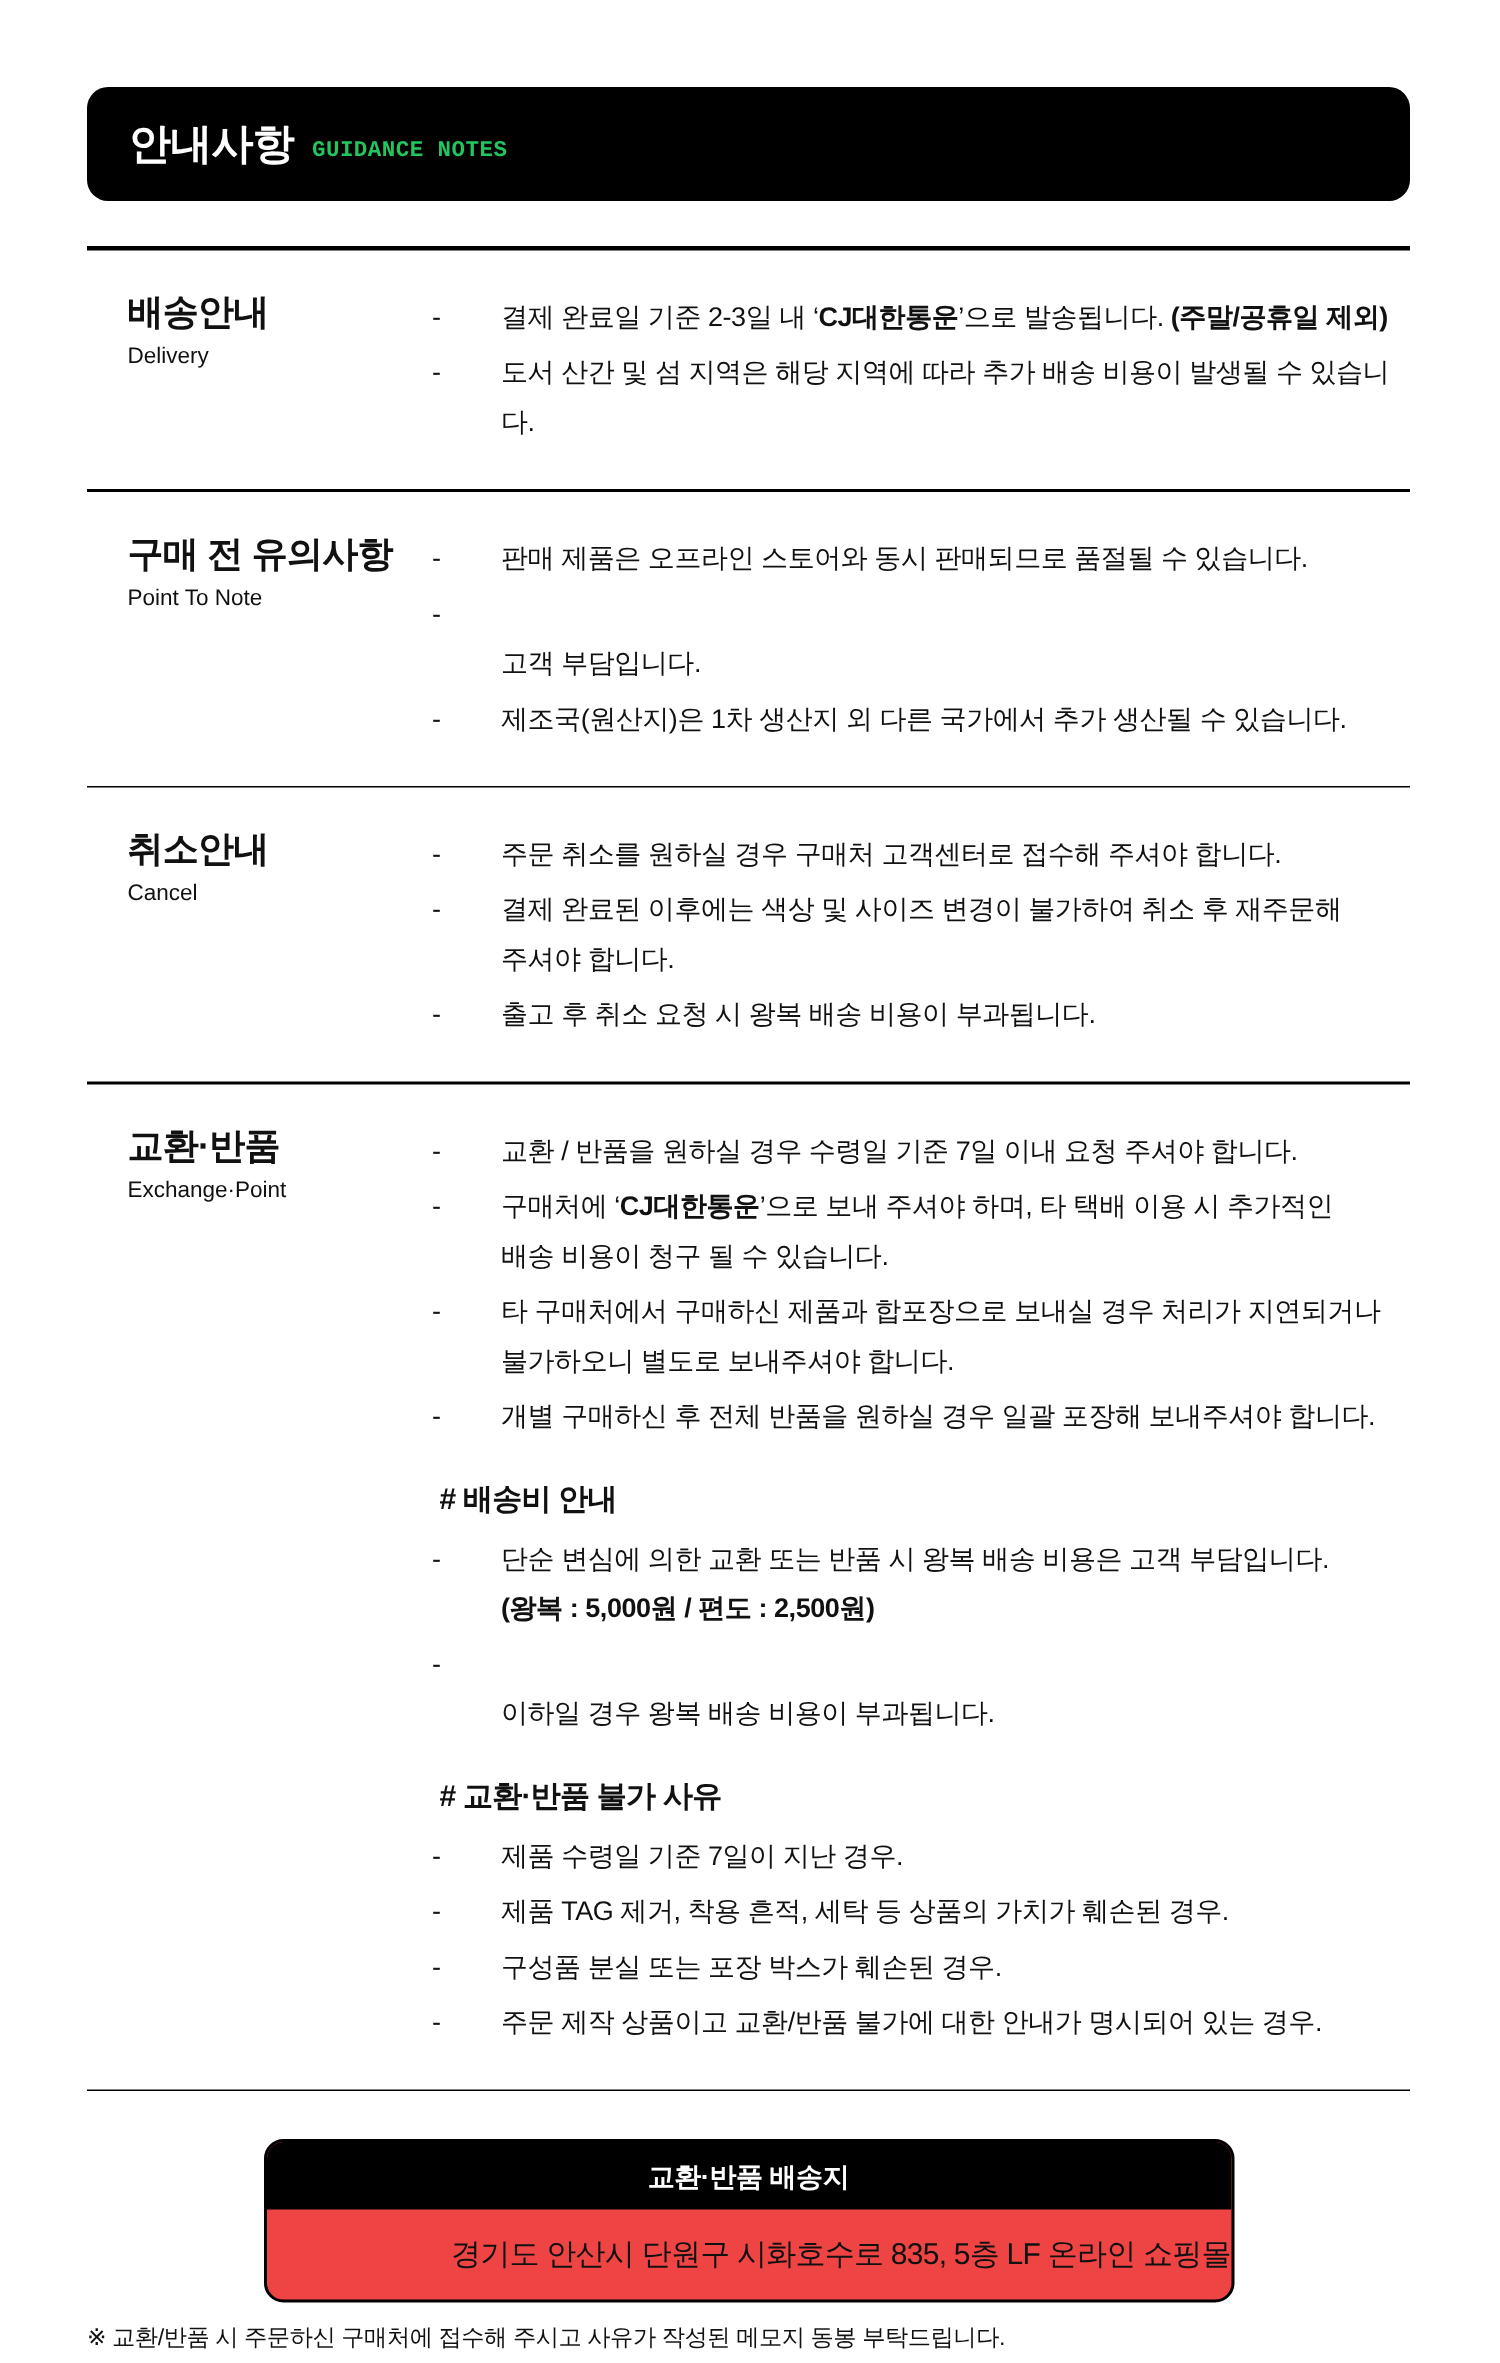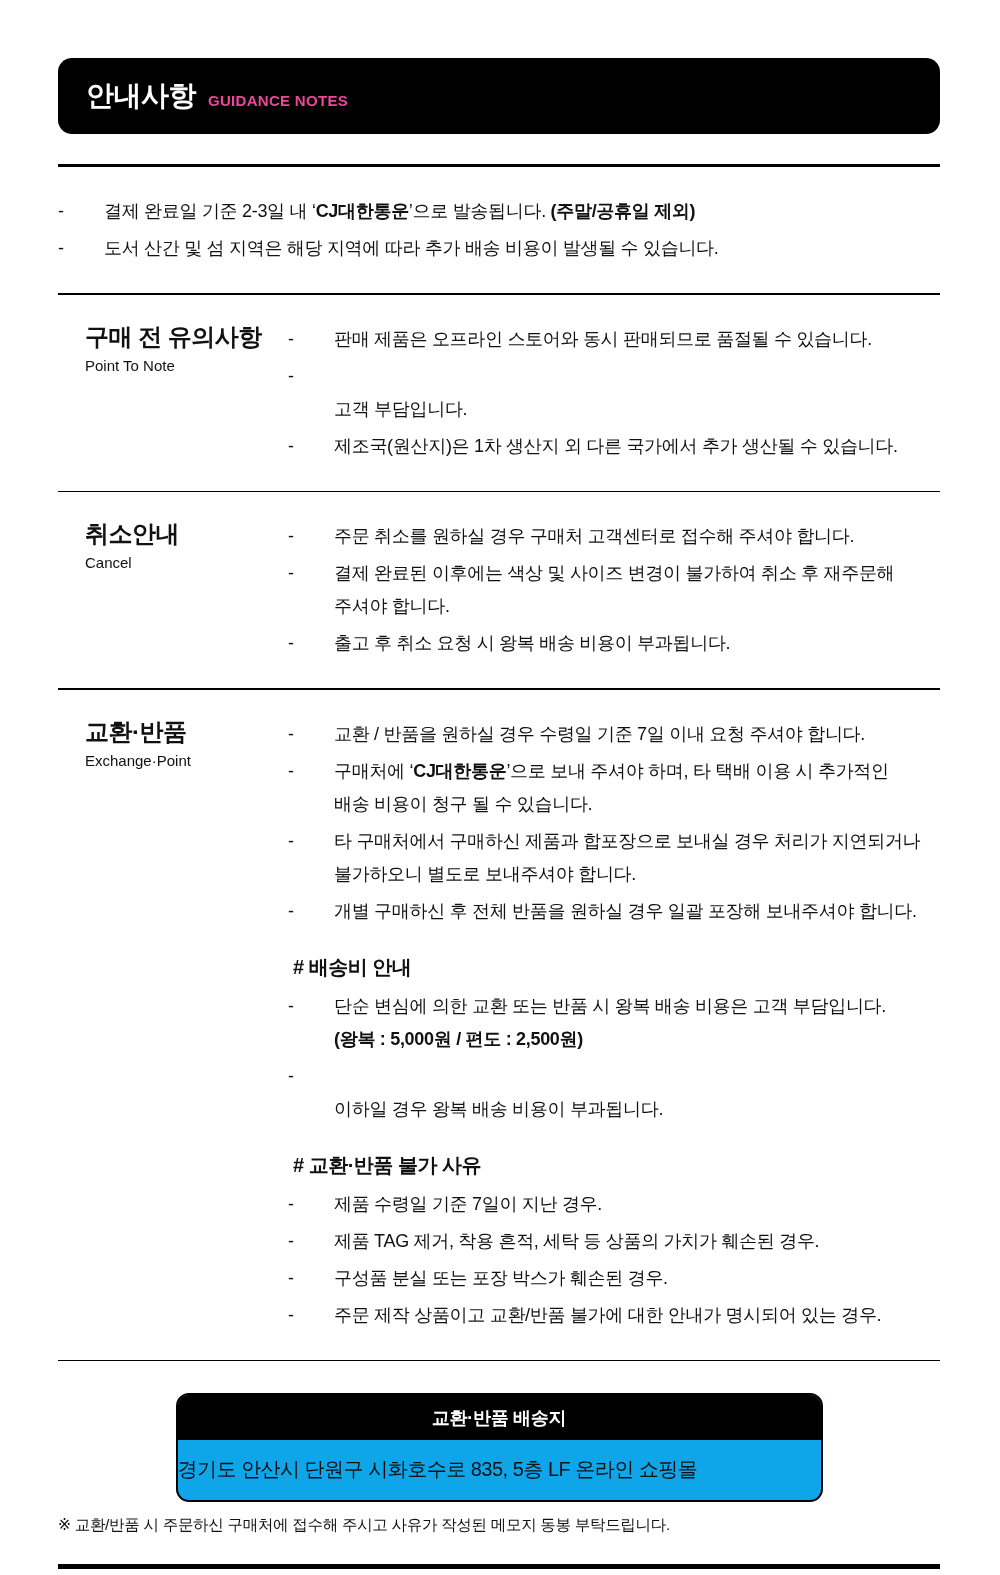--- a/index.html
+++ b/index.html
@@ -19,22 +19,23 @@
     height: 76px;
     display: flex;
     align-items: center;
     padding-left: 28px;
     gap: 12px;
   }
   .header-bar .kr {
     color: #ffffff; font-size: 28px; font-weight: 800; letter-spacing: -0.5px;
   }
   .header-bar .en {
-    color: #ec4899; font-size: 15px; font-weight: 700; letter-spacing: 0.3px;
+    color: #22c55e; font-size: 15px; font-weight: 700; letter-spacing: 0.3px;
     padding-top: 8px;
+    font-family: Liberation Mono, monospace;
   }
 
   
   .rule { background: #000000; width: 100%; border: 0; }
   .rule-md { height: 3px; margin-top: 30px; }
   .rule-sm { height: 1.5px; }
   .rule-lg { height: 5px; margin-top: 28px; }
 
   
   .section {
@@ -73,31 +74,31 @@
   }
 
   
   .footer-area { padding-top: 32px; }
   .addr-box {
     width: 647px;
     margin: 0 auto;
     border-radius: 13px;
     overflow: hidden;
     border: 2px solid #000000;
-    background: #0ea5e9;
+    background: #ef4444;
   }
   .addr-box .addr-head {
     background: #000000;
     color: #ffffff;
     text-align: center;
     font-size: 18px; font-weight: 700; letter-spacing: -0.3px;
     padding: 11px 0 10px 0;
   }
   .addr-box .addr-body {
-    text-align: left;
+    text-align: right;
     font-size: 20px;
     letter-spacing: -0.5px;
     padding: 16px 0 17px 0;
   }
   .footer-note {
     text-align: left;
     font-size: 15.5px;
     letter-spacing: -0.3px;
     margin-top: 13px;
   }
@@ -109,20 +110,24 @@
 
   <div class="header-bar">
     <span class="kr">안내사항</span>
     <span class="en">GUIDANCE NOTES</span>
   </div>
 
   <div class="rule rule-md"></div>
 
   <div id="sections">
       <div class="section">
+        <div class="title-col">
+          <div class="sec-title">배송안내</div>
+          <div class="sec-sub">Delivery</div>
+        </div>
         <div class="body-col">
           <div class="bullets">
             <div class="bullet">
               <span class="dash">-</span>
               <span class="txt"><span>결제 완료일 기준 2-3일 내 ‘</span><span class="b">CJ대한통운</span><span>’으로 발송됩니다. </span><span class="b">(주말/공휴일 제외)</span></span>
             </div>
             <div class="bullet">
               <span class="dash">-</span>
               <span class="txt"><span>도서 산간 및 섬 지역은 해당 지역에 따라 추가 배송 비용이 발생될 수 있습니다.</span></span>
             </div>

